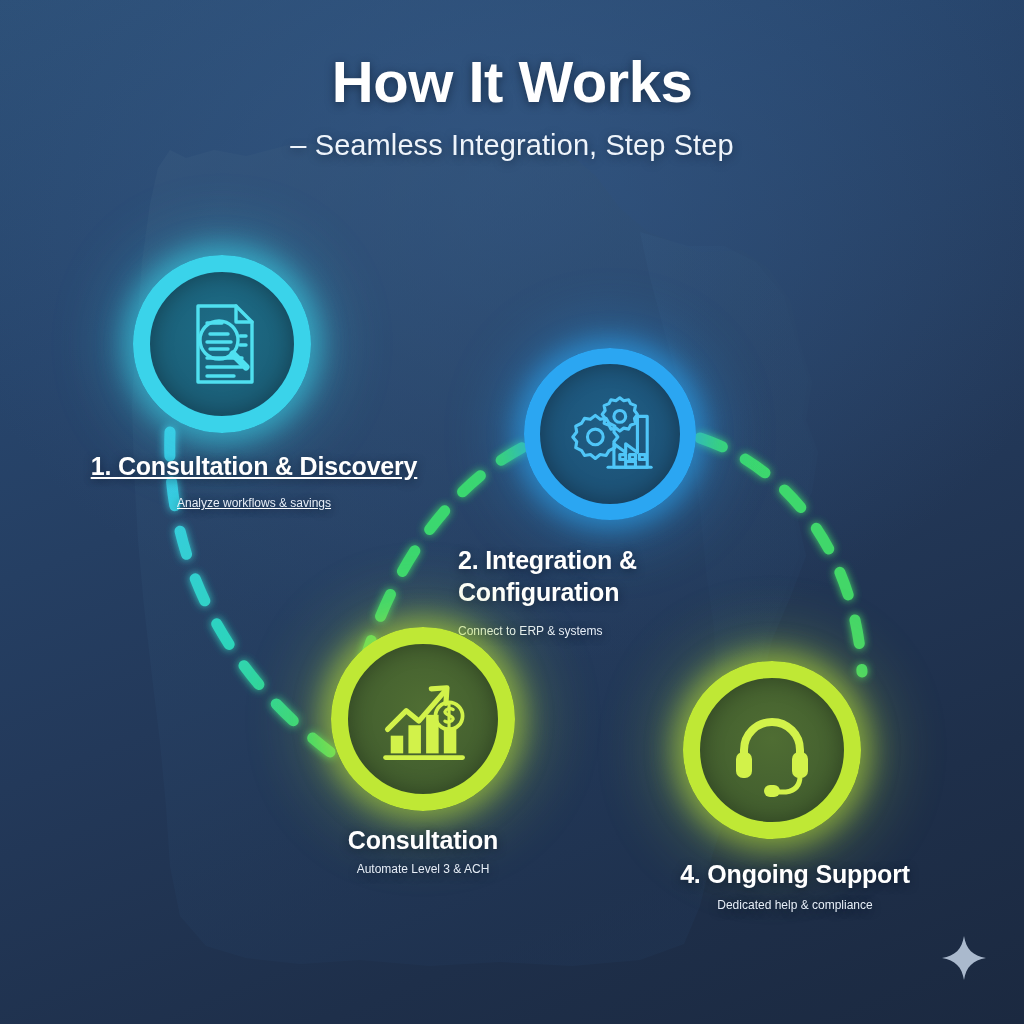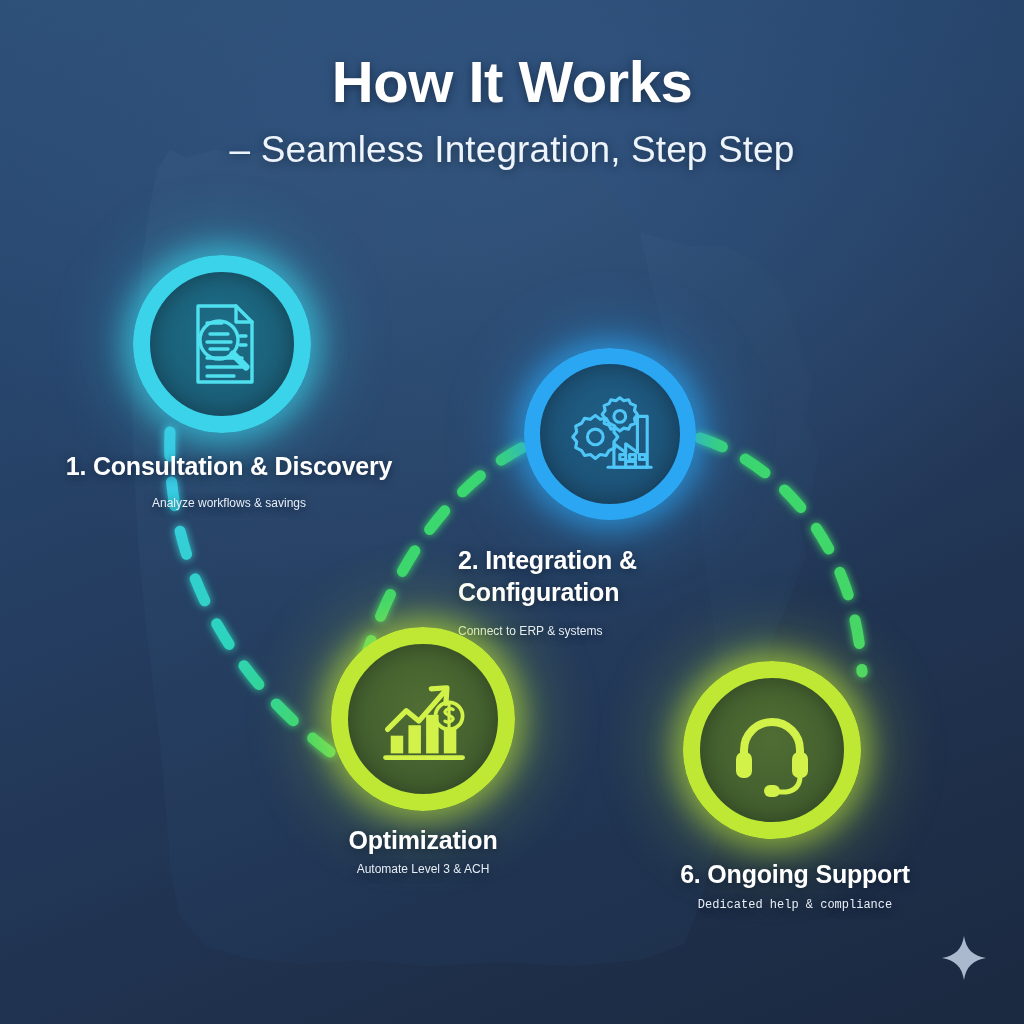--- a/index.html
+++ b/index.html
@@ -40,21 +40,21 @@
     font-size: 58px;
     font-weight: bold;
     letter-spacing: -0.5px;
     line-height: 1.05;
     color: #ffffff;
     text-shadow: 0 2px 10px rgba(10,22,40,0.55);
     margin: 0;
   }
   .subtitle {
     margin: 16px 0 0 0;
-    font-size: 37px;
+    font-size: 29px;
     font-weight: 400;
     color: #eef4fb;
     letter-spacing: 0.1px;
     text-shadow: 0 2px 8px rgba(10,22,40,0.5);
   }
 
   
   .connectors {
     position: absolute;
     inset: 0;
@@ -116,21 +116,21 @@
   .caption .step-desc {
     font-size: 12px;
     font-weight: 400;
     color: #e7eef7;
     line-height: 1.3;
     margin: 14px 0 0 0;
     text-shadow: 0 2px 8px rgba(10,22,40,0.6);
   }
   .caption.c2 .step-desc { margin-top: 16px; }
   .caption.c3 .step-desc { margin-top: 6px; }
-  .caption.c4 .step-desc { margin-top: 8px; font-family: Liberation Mono, monospace; }
+  .caption.c4 .step-desc { margin-top: 8px; }
 
   
   .sparkle {
     position: absolute;
     right: 36px;
     bottom: 38px;
     z-index: 6;
   }
 </style>
 </head>
@@ -212,21 +212,21 @@
         <line x1="33" y1="27" x2="48" y2="27"></line>
         <line x1="66" y1="40" x2="72" y2="40"></line>
         <line x1="66" y1="49" x2="72" y2="49"></line>
         <circle cx="45" cy="44" r="19"></circle>
         <line x1="36" y1="38" x2="54" y2="38"></line>
         <line x1="33" y1="46" x2="57" y2="46"></line>
         <line x1="36" y1="53" x2="54" y2="53"></line>
         <line x1="59" y1="58" x2="72" y2="71" stroke-width="7"></line>
       </svg>
     </div>
-    <div class="caption c1" style="left:64px; top:450px; width:330px; text-align:center;">
+    <div class="caption c1" style="left:89px; top:450px; width:330px; text-align:center;text-decoration:underline;">
       <p class="step-title">1. Consultation &amp; Discovery</p>
       <p class="step-desc">Analyze workflows &amp; savings</p>
     </div>
   </div>
 
   <div class="step">
     <div class="node blue" style="left:524px; top:348px; width:172px; height:172px;">
       <svg width="94" height="94" viewBox="0 0 96 96" fill="none" stroke="#4fc6f8" stroke-width="3.2" stroke-linecap="round" stroke-linejoin="round">
 
         <path d="M54 14 l4-3 4 3 5-1 2 4 5 2 -1 5 3 4 -3 4 1 5 -5 2 -2 4 -5-1 -4 3 -4-3 -5 1 -2-4 -5-2 1-5 -3-4 3-4 -1-5 5-2 2-4 Z"></path>
@@ -263,40 +263,40 @@
 
         <path d="M14 58 L32 40 L44 50 L70 20" stroke-width="5"></path>
         <path d="M56 19 L71 18 L70 33" stroke-width="5"></path>
 
         <circle cx="73" cy="45" r="13"></circle>
         <path d="M77 39 a5 4 0 0 0 -8 2 c0 4 8 3 8 7 a5 4 0 0 1 -8 2" stroke-width="3"></path>
         <line x1="73" y1="34" x2="73" y2="56" stroke-width="3"></line>
       </svg>
     </div>
     <div class="caption c3" style="left:270px; top:824px; width:306px; text-align:center;">
-      <p class="step-title">Optimization</p>
+      <p class="step-title">Consultation</p>
       <p class="step-desc">Automate Level 3 &amp; ACH</p>
     </div>
   </div>
 
   <div class="step">
     <div class="node lime" style="left:683px; top:661px; width:178px; height:178px;">
       <svg width="96" height="96" viewBox="0 0 96 96" fill="none" stroke="none">
 
         <path d="M20 58 V48 a28 28 0 0 1 56 0 V58" fill="none" stroke="#d2f24a" stroke-width="8" stroke-linecap="round"></path>
 
         <rect x="12" y="50" width="16" height="26" rx="7" fill="#d2f24a"></rect>
         <rect x="68" y="50" width="16" height="26" rx="7" fill="#d2f24a"></rect>
 
         <path d="M76 74 q0 14 -14 16 h-8" fill="none" stroke="#d2f24a" stroke-width="5" stroke-linecap="round"></path>
         <rect x="40" y="83" width="16" height="12" rx="6" fill="#d2f24a"></rect>
       </svg>
     </div>
     <div class="caption c4" style="left:620px; top:858px; width:350px; text-align:center;">
-      <p class="step-title">6. Ongoing Support</p>
+      <p class="step-title">4. Ongoing Support</p>
       <p class="step-desc">Dedicated help &amp; compliance</p>
     </div>
   </div>
 
   <div class="sparkle">
     <svg width="48" height="48" viewBox="0 0 48 48">
       <path d="M24 2 C26 15 33 22 46 24 C33 26 26 33 24 46 C22 33 15 26 2 24 C15 22 22 15 24 2 Z" fill="#aab9cd"></path>
     </svg>
   </div>
 

